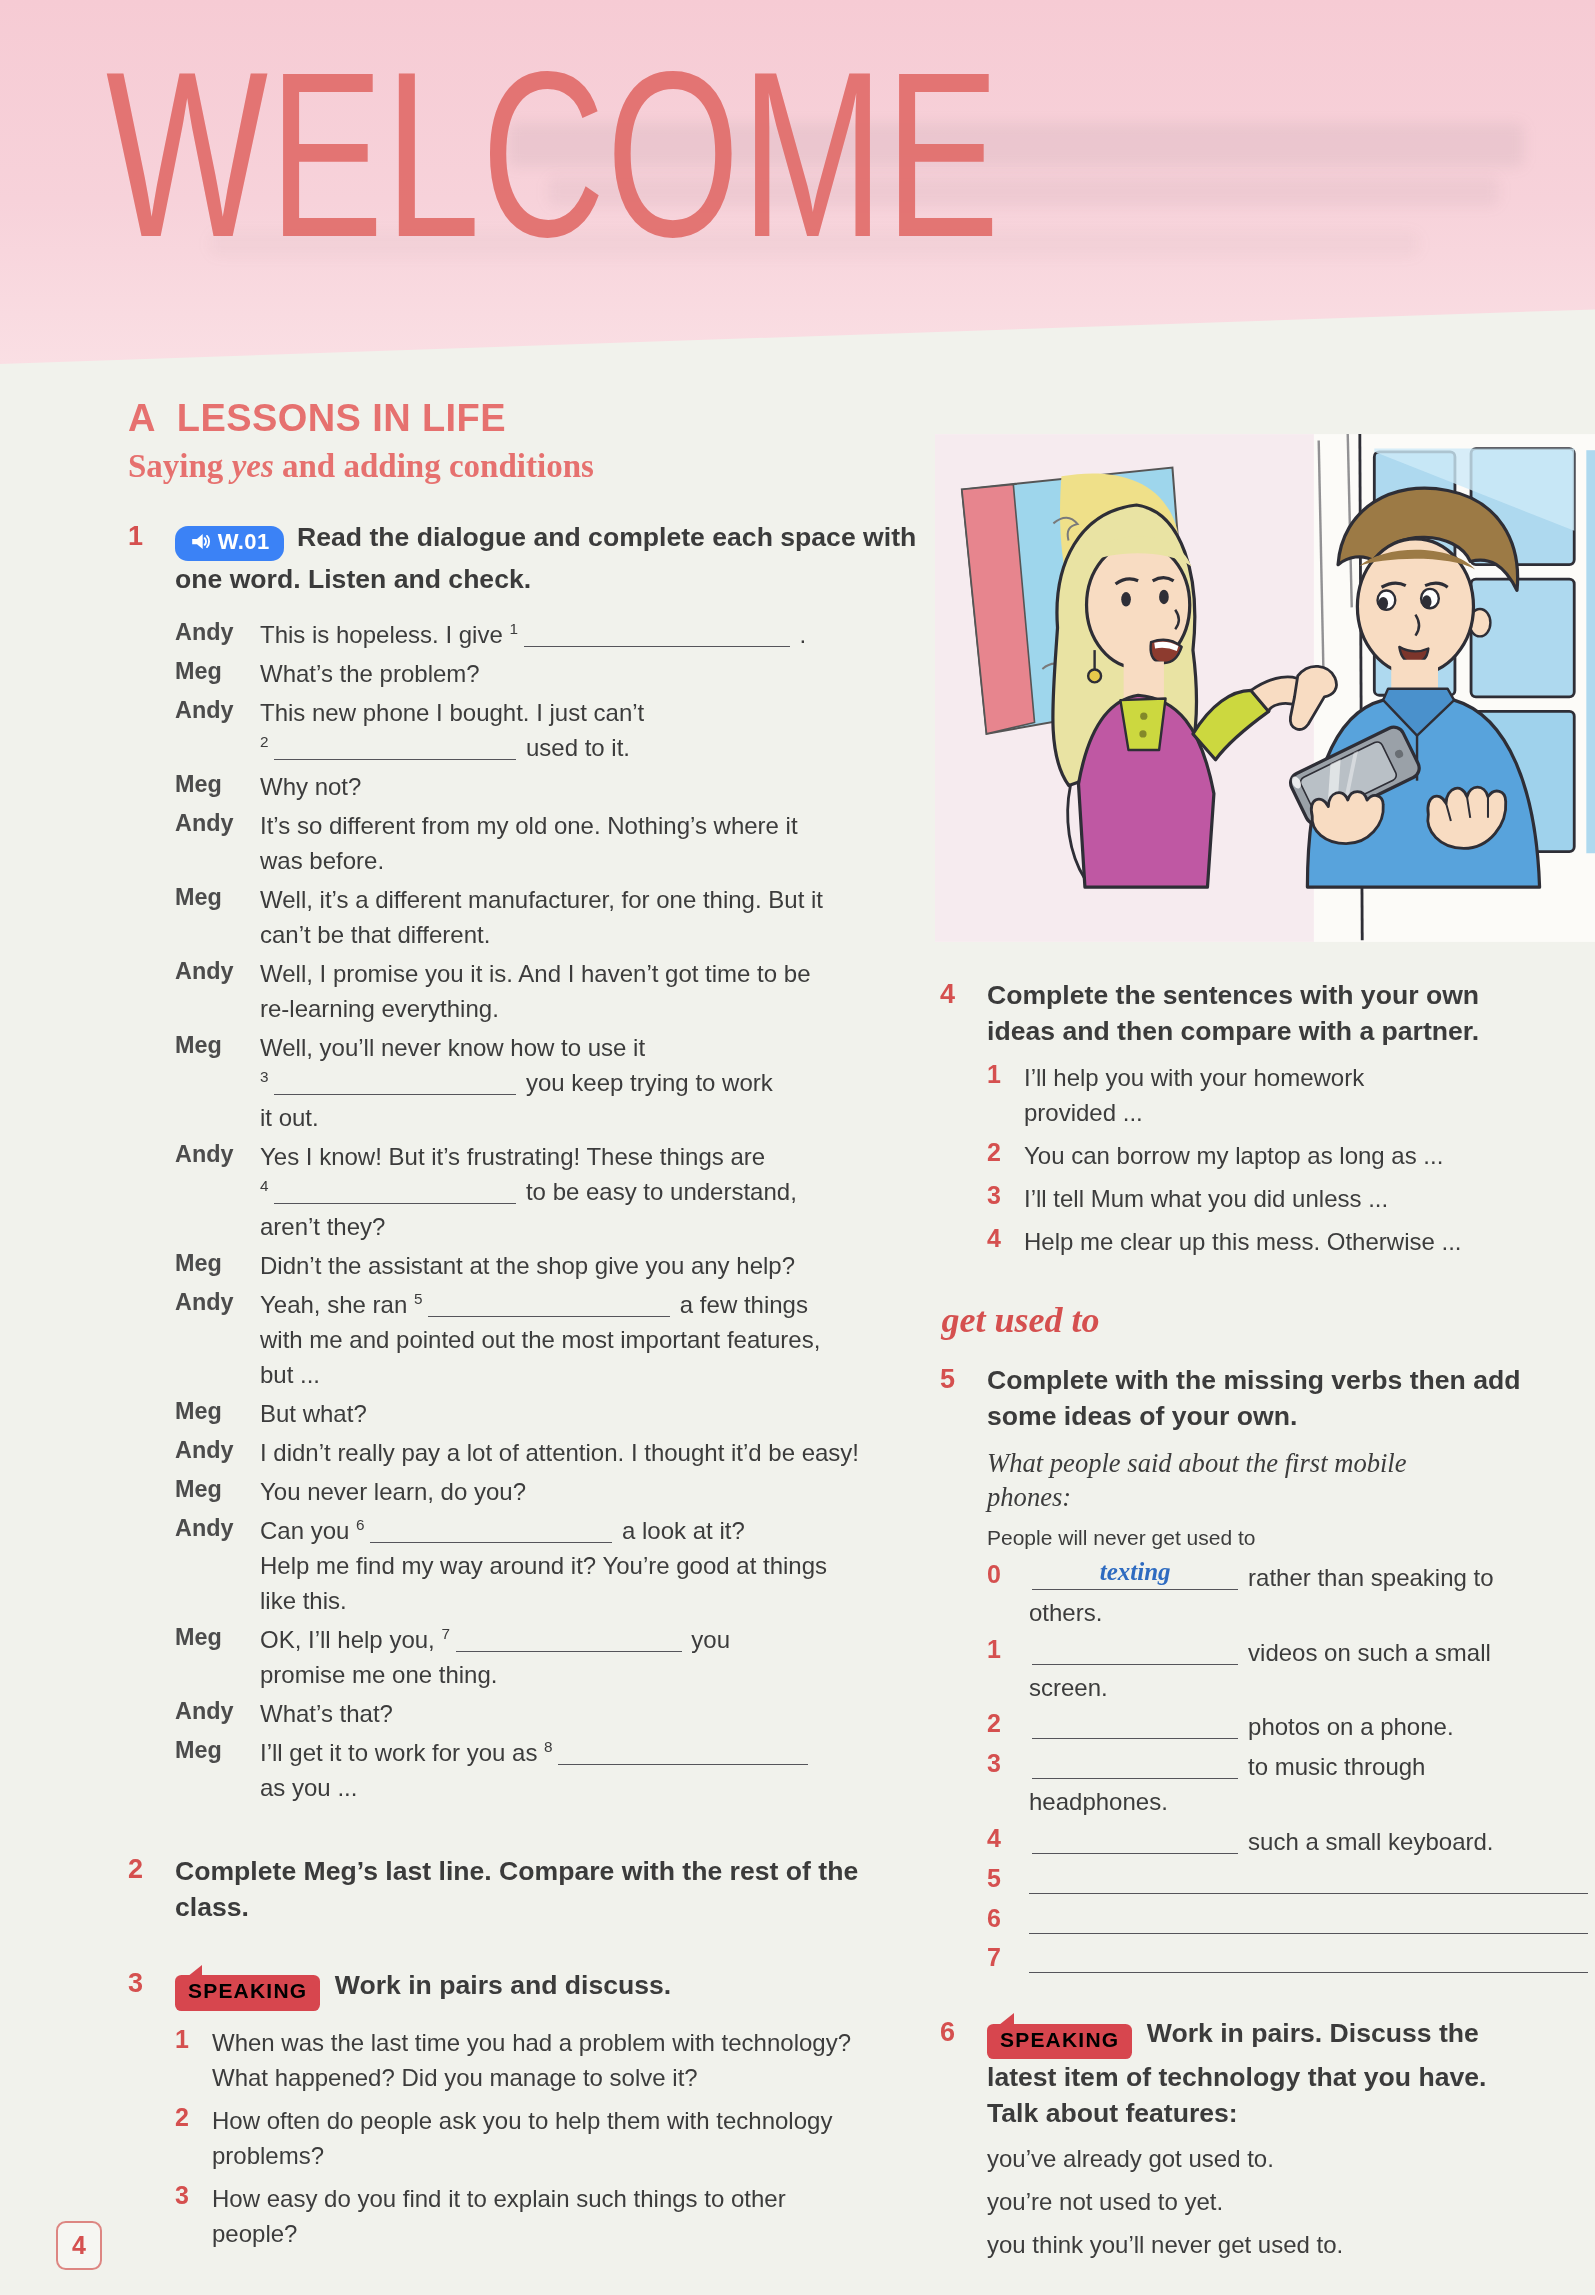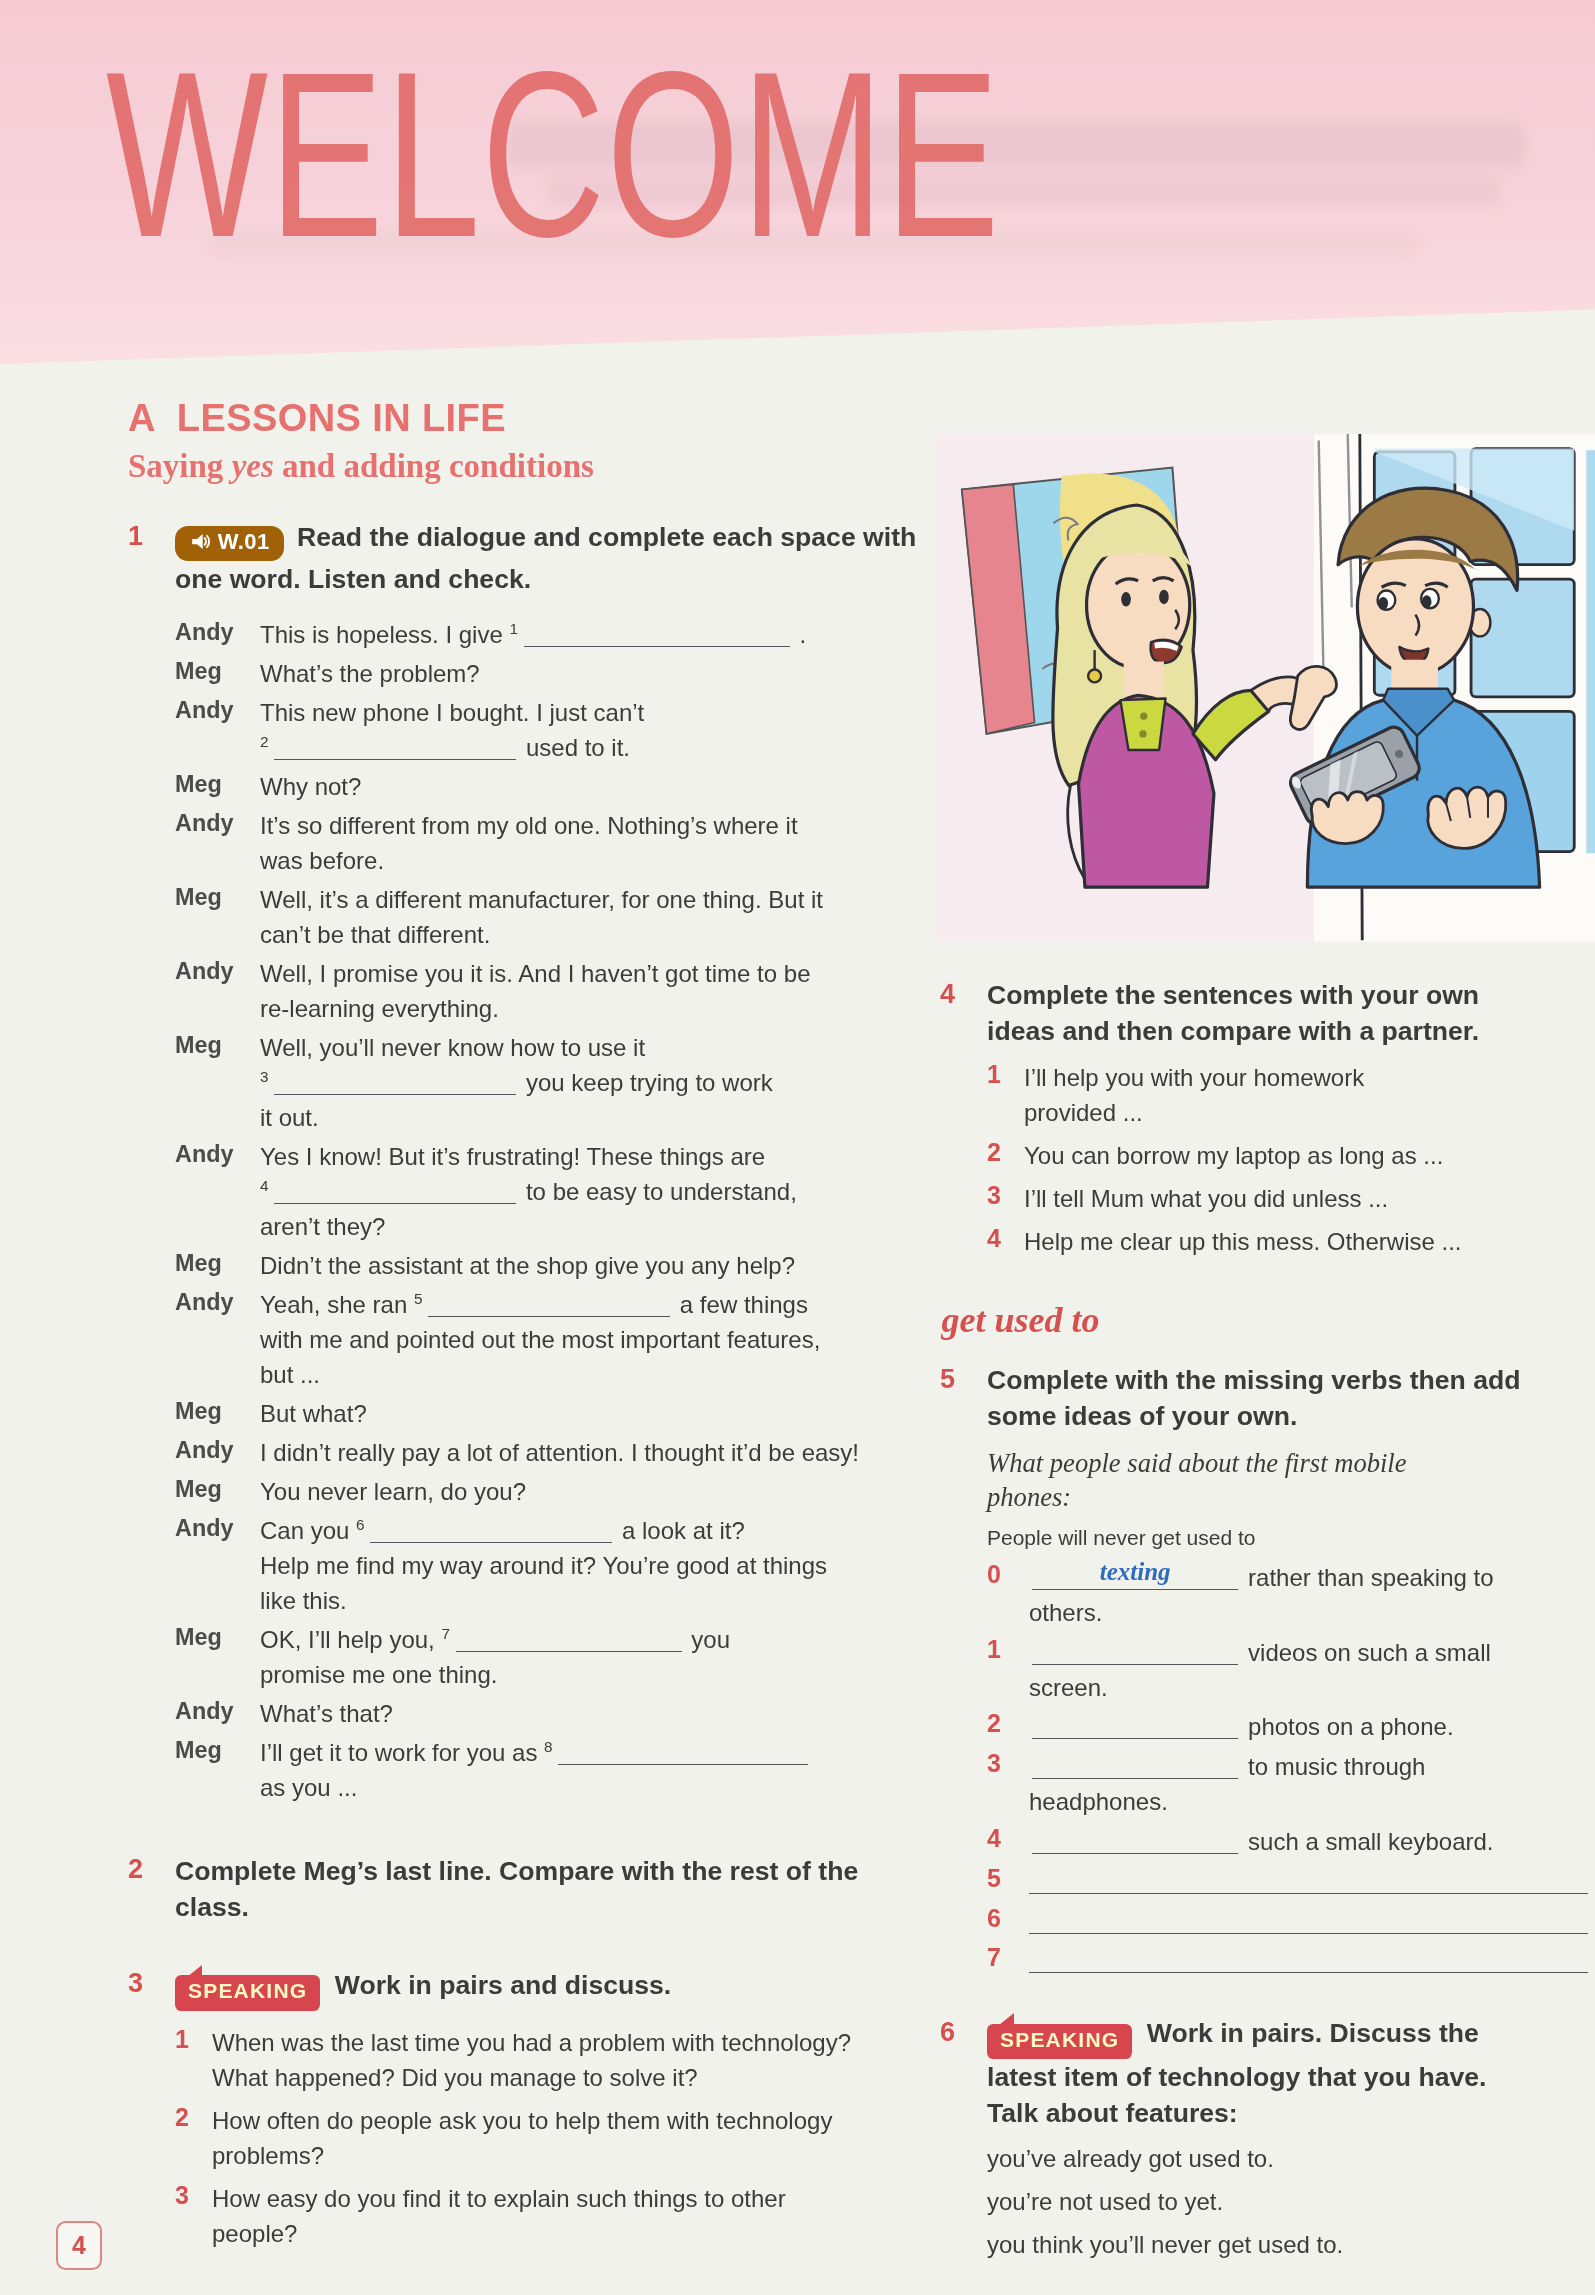--- a/index.html
+++ b/index.html
@@ -14,24 +14,24 @@
   .bleed.b2{top:177px;left:548px;width:951px;height:29px;background:rgba(140,120,126,.08);}
   .bleed.b3{top:232px;left:210px;width:1209px;height:24px;background:rgba(140,120,126,.05);}
   .welcome{position:absolute;top:37px;left:106px;margin:0;font-weight:400;
            font-size:235px;line-height:1;color:#e26e6c;opacity:.93;letter-spacing:1.6px;
            transform:scaleX(.73);transform-origin:left top;white-space:nowrap;}
   
   .num{flex:none;width:47px;font-size:27px;font-weight:bold;color:#d5504f;padding-top:1.6px;}
   .ex{display:flex;}
   .content{flex:1;}
   .instr{font-weight:bold;font-size:26.6px;line-height:36px;color:#3b3b3b;white-space:pre-wrap;}
-  .audio-badge{display:inline-flex;align-items:center;gap:7.3px;background:#a16207;color:#fff;
+  .audio-badge{display:inline-flex;align-items:center;gap:7.3px;background:#3b82f6;color:#fff;
                border-radius:13px;padding:3.2px 14.5px 6.4px;font-size:22px;font-weight:bold;
                letter-spacing:0.4px;margin-right:13px;vertical-align:-6.4px;}
-  .speaking-badge{display:inline-block;background:#d7464e;color:#fef9c3;border-radius:6.4px;
+  .speaking-badge{display:inline-block;background:#d7464e;color:#000000;border-radius:6.4px;
                padding:4px 13px 7.3px;font-size:21px;font-weight:bold;letter-spacing:1.2px;
                margin-right:14.5px;vertical-align:-4.8px;position:relative;}
   .speaking-badge::before{content:"";position:absolute;top:-10.5px;left:12px;border-style:solid;
                border-width:0 0 12px 15.3px;border-color:transparent transparent #d7464e transparent;}
   
   .left-col{position:absolute;left:128px;top:397px;width:798px;}
   .h-section{margin:0 0 8px 0;font-size:38px;font-weight:bold;color:#e6716f;letter-spacing:0.4px;}
   .h-section .letter{display:inline-block;margin-right:21px;}
   .h-sub{margin:0 0 34px 0;font-family:"Liberation Serif",serif;font-weight:bold;
          font-size:33px;color:#e6716f;}

